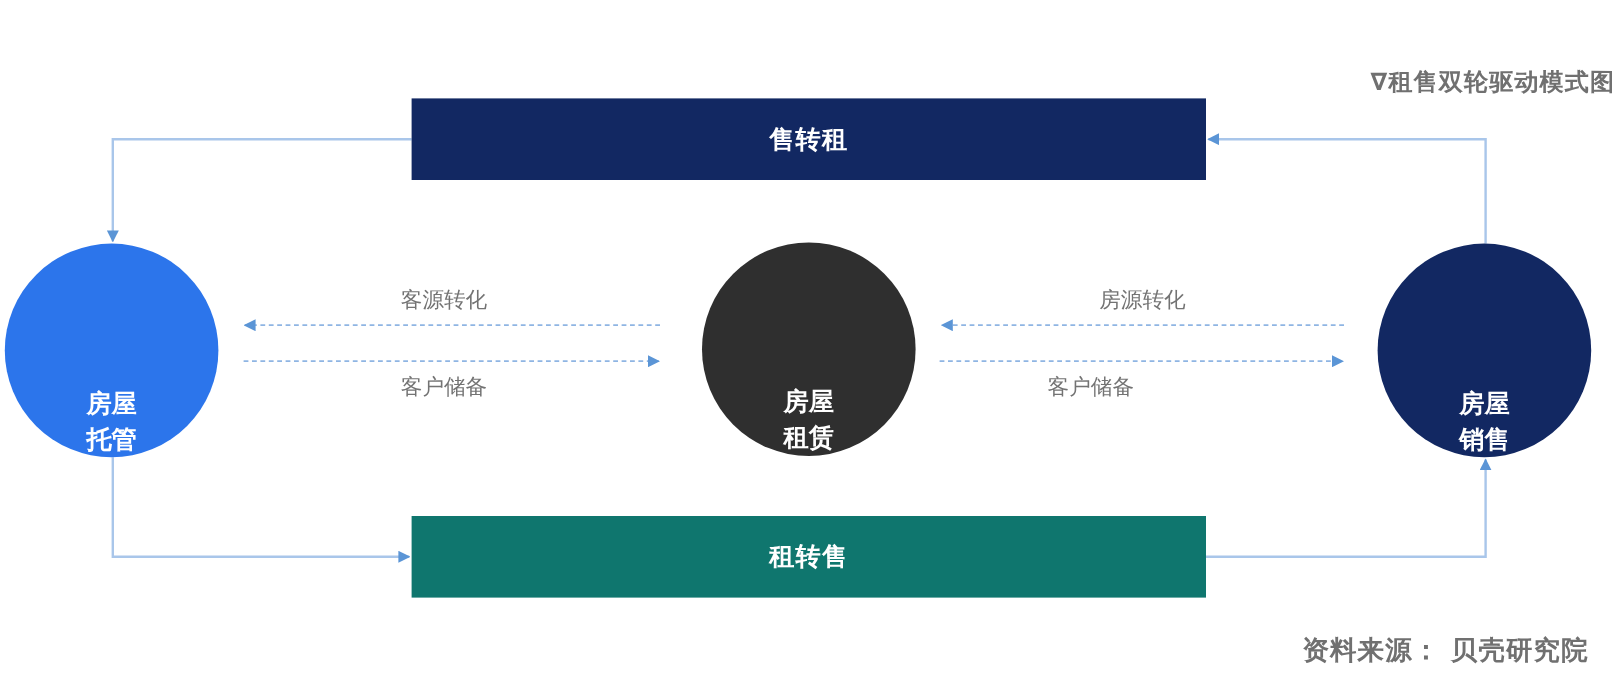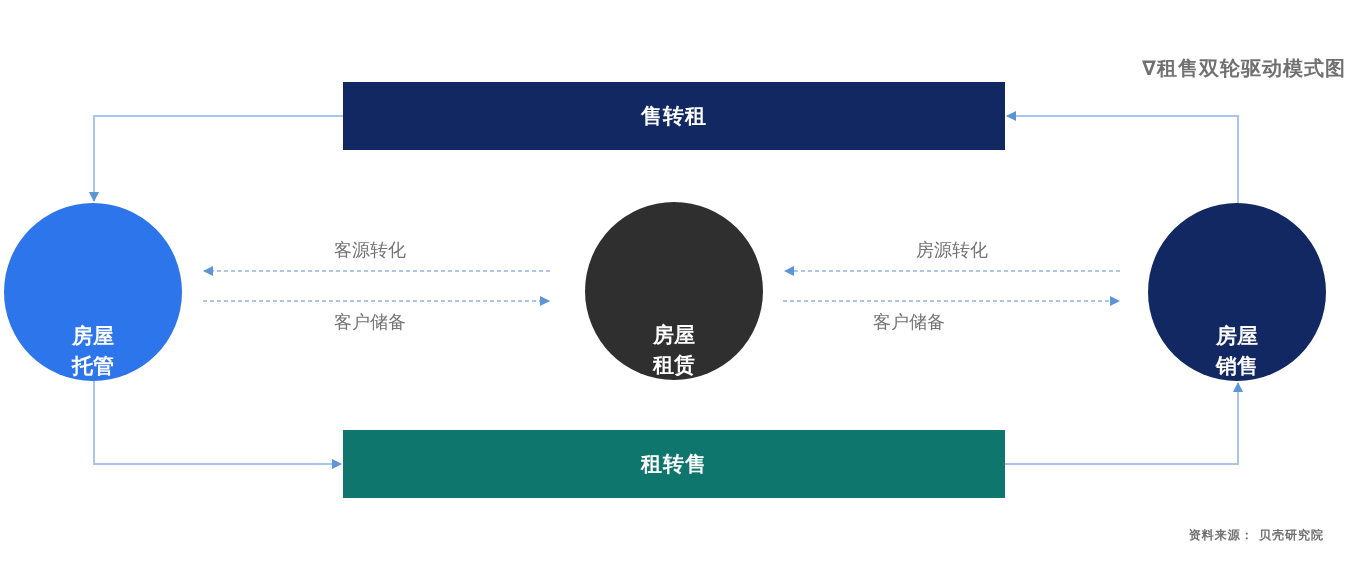--- a/index.html
+++ b/index.html
@@ -14,21 +14,21 @@
   .bar-bottom { top:430px; background:#0f766e; }
   .circle { position:absolute; width:178px; height:178px; border-radius:50%;
             display:flex; align-items:flex-end; justify-content:center;
             color:#ffffff; font-size:21px; font-weight:bold; line-height:30px;
             text-align:center; }
   .circle span { display:block; }
   .c-left { left:4px; top:203px; background:#2c75eb; }
   .c-center { left:585px; top:202px; background:#2f2f2f; }
   .c-right { left:1148px; top:203px; background:#122862; }
   .flow-label { position:absolute; font-size:18px; color:#737373; width:200px; text-align:center; }
-  .source { position:absolute; right:22px; top:527px; font-size:12px; font-weight:bold;
+  .source { position:absolute; right:22px; top:527px; font-size:22px; font-weight:bold;
             color:#707070; letter-spacing:1px; }
   svg.lines { position:absolute; left:0; top:0; }
 </style>
 </head>
 <body>
 
 <div class="title">∇租售双轮驱动模式图</div>
 
 <svg class="lines" width="1346" height="580">
   <defs>

